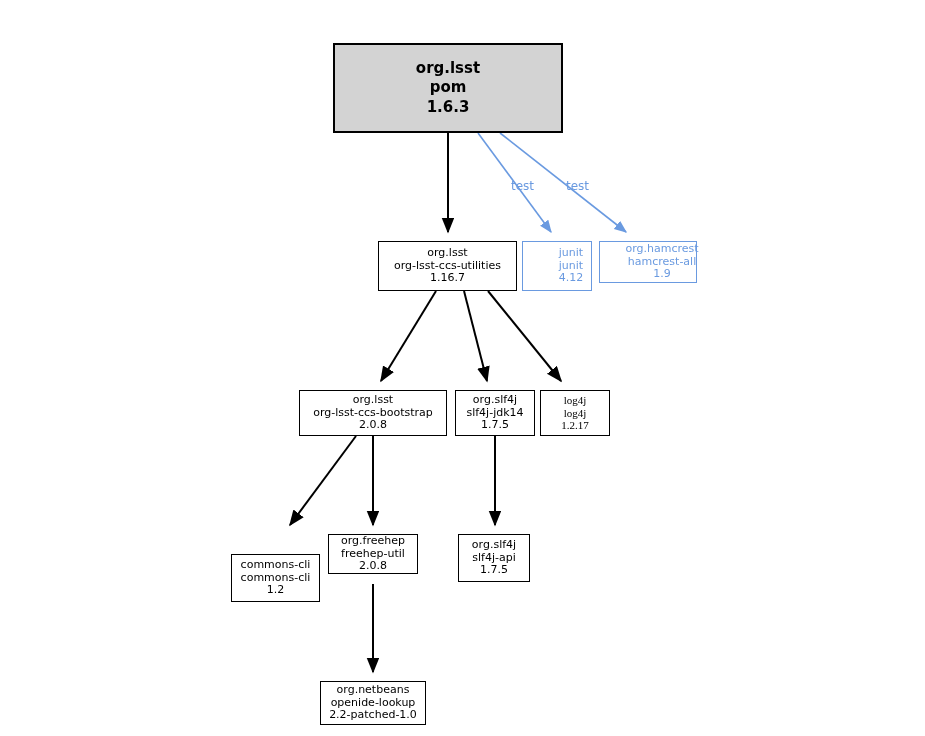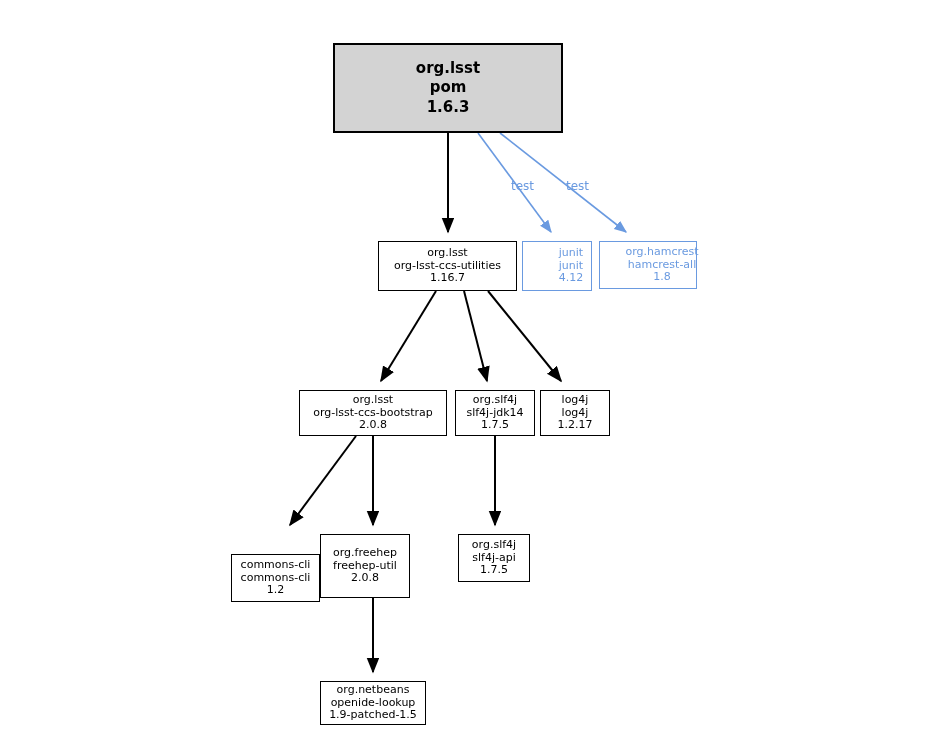--- a/index.html
+++ b/index.html
@@ -145,61 +145,61 @@
     <span class="ln">org-lsst-ccs-utilities</span>
     <span class="ln">1.16.7</span>
   </div>
 
   <div class="node node-test" style="left:522px; top:241px; width:70px; height:50px;">
     <span class="ln">junit</span>
     <span class="ln">junit</span>
     <span class="ln">4.12</span>
   </div>
 
-  <div class="node node-test" style="left:599px; top:241px; width:98px; height:48px;">
+  <div class="node node-test" style="left:599px; top:241px; width:98px; height:42px;">
     <span class="ln">org.hamcrest</span>
     <span class="ln">hamcrest-all</span>
-    <span class="ln">1.8</span>
+    <span class="ln">1.9</span>
   </div>
 
   <div class="node node-plain" style="left:299px; top:390px; width:148px; height:46px;">
     <span class="ln">org.lsst</span>
     <span class="ln">org-lsst-ccs-bootstrap</span>
     <span class="ln">2.0.8</span>
   </div>
 
   <div class="node node-plain" style="left:455px; top:390px; width:80px; height:46px;">
     <span class="ln">org.slf4j</span>
     <span class="ln">slf4j-jdk14</span>
     <span class="ln">1.7.5</span>
   </div>
 
-  <div class="node node-plain" style="left:540px; top:390px; width:70px; height:46px;">
+  <div class="node node-plain" style="left:540px; top:390px; width:70px; height:46px;font-family:Liberation Serif, serif;">
     <span class="ln">log4j</span>
     <span class="ln">log4j</span>
     <span class="ln">1.2.17</span>
   </div>
 
   <div class="node node-plain" style="left:231px; top:534px; width:89px; height:48px;margin-top:20px;">
     <span class="ln">commons-cli</span>
     <span class="ln">commons-cli</span>
     <span class="ln">1.2</span>
   </div>
 
-  <div class="node node-plain" style="left:320px; top:534px; width:90px; height:64px;">
+  <div class="node node-plain" style="left:328px; top:534px; width:90px; height:40px;">
     <span class="ln">org.freehep</span>
     <span class="ln">freehep-util</span>
     <span class="ln">2.0.8</span>
   </div>
 
   <div class="node node-plain" style="left:458px; top:534px; width:72px; height:48px;">
     <span class="ln">org.slf4j</span>
     <span class="ln">slf4j-api</span>
     <span class="ln">1.7.5</span>
   </div>
 
   <div class="node node-plain" style="left:320px; top:681px; width:106px; height:44px;">
     <span class="ln">org.netbeans</span>
     <span class="ln">openide-lookup</span>
-    <span class="ln">1.9-patched-1.5</span>
+    <span class="ln">2.2-patched-1.0</span>
   </div>
 
 </div>
 
 </body></html>

